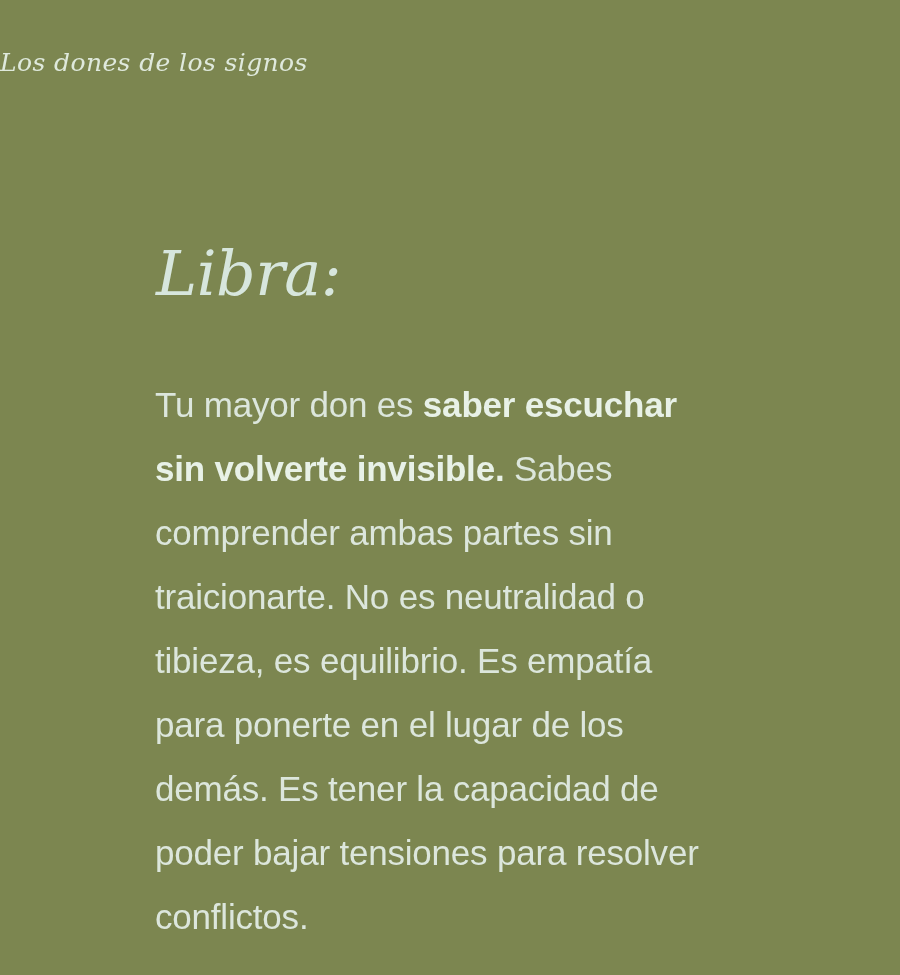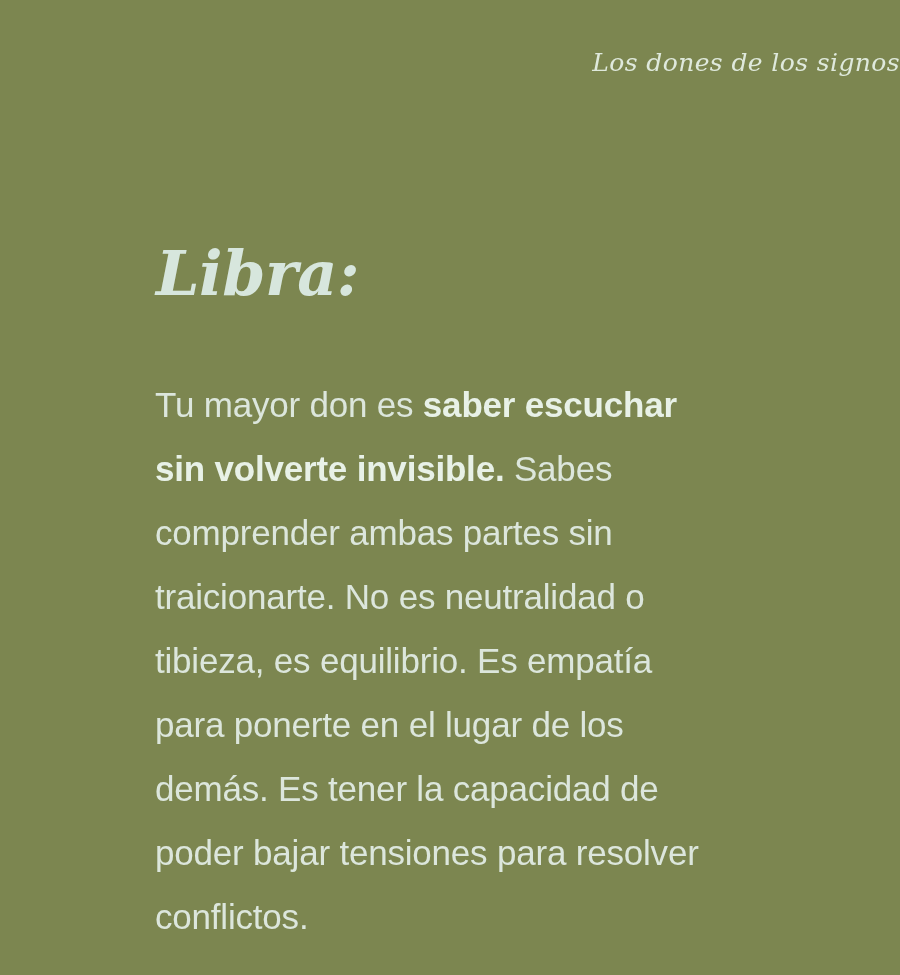--- a/index.html
+++ b/index.html
@@ -18,34 +18,34 @@
     position: relative;
     width: 900px;
     height: 975px;
     background: #7c8650;
   }
   .kicker {
     position: absolute;
     top: 48px;
     left: 0;
     width: 900px;
-    text-align: right;
+    text-align: left;
     font-family: "DejaVu Serif", "Liberation Serif", serif;
     font-style: italic;
     font-size: 25px;
     letter-spacing: 0.4px;
     color: #dfe9dc;
   }
   .title {
     position: absolute;
     top: 243px;
     left: 156px;
     font-family: "DejaVu Serif", "Liberation Serif", serif;
     font-style: italic;
-    font-weight: bold;
+    font-weight: normal;
     font-size: 62px;
     line-height: 1;
     color: #d7e6dd;
     letter-spacing: -0.5px;
   }
   .body-copy {
     position: absolute;
     top: 373px;
     left: 155px;
     width: 570px;

